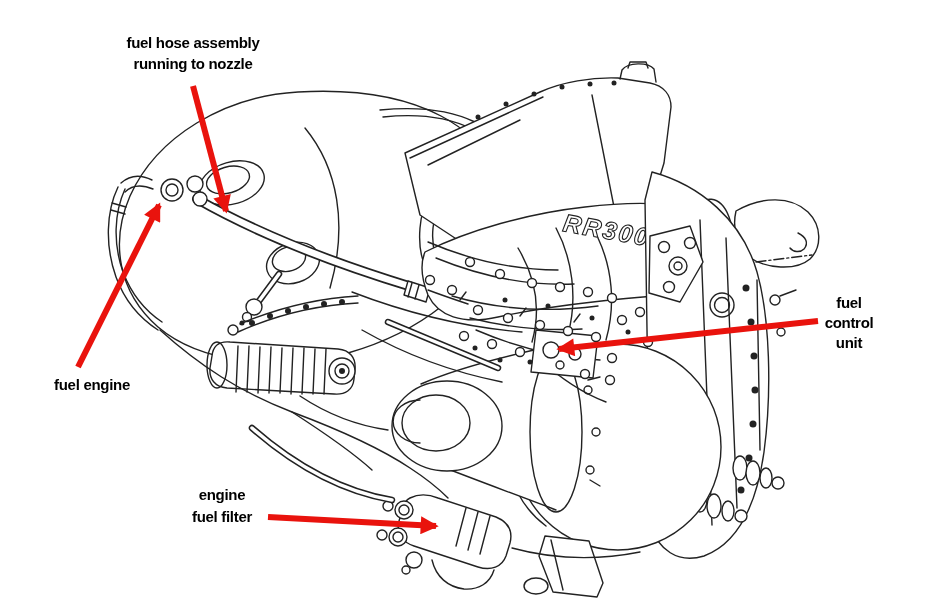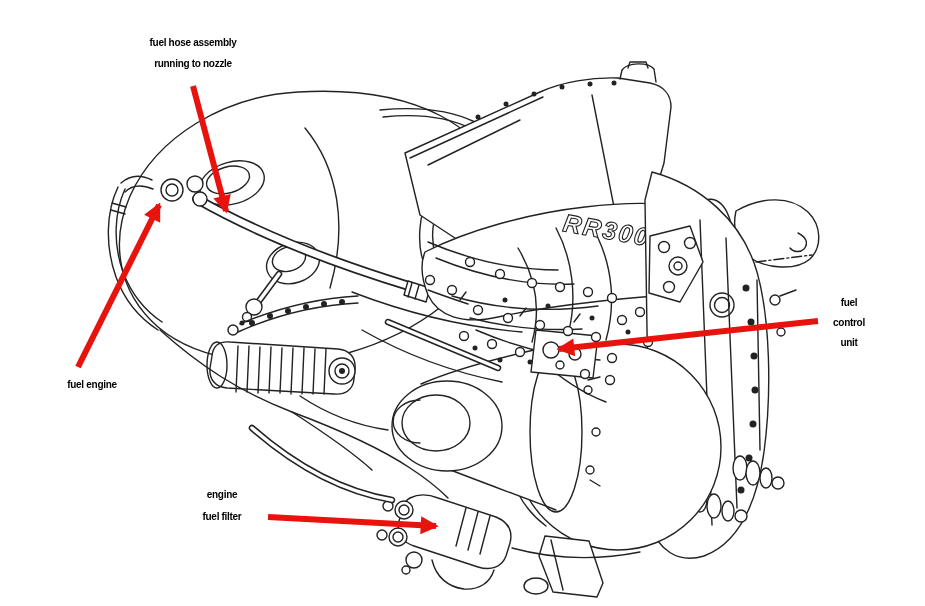--- a/index.html
+++ b/index.html
@@ -1,19 +1,19 @@
 <!DOCTYPE html>
 <html><head>
 <meta charset="utf-8">
 <style>
   html,body{margin:0;padding:0;background:#fff;}
   #stage{position:relative;width:925px;height:606px;background:#fff;overflow:hidden;
          font-family:"Liberation Sans",sans-serif;}
   #stage svg{position:absolute;left:0;top:0;}
-  .label{position:absolute;font-weight:bold;font-size:10px;line-height:21px;color:#000;
+  .label{position:absolute;font-weight:bold;font-size:15px;line-height:21px;color:#000;
          text-align:center;white-space:pre-line;letter-spacing:-0.3px;}
   #label-fuel-hose-assembly{left:103px;top:32px;width:180px;}
   #label-fuel-nozzle{left:32px;top:374px;width:120px;}
   #label-fuel-control-unit{left:799px;top:293px;width:100px;line-height:20px;}
   #label-engine-fuel-filter{left:157px;top:484px;width:130px;line-height:22px;}
   .ink{stroke:#222;fill:none;stroke-width:1.4;stroke-linecap:round;stroke-linejoin:round;}
   .wfill{fill:#fff;}
   .dot{fill:#222;stroke:none;}
   .fat{stroke:#222;stroke-width:10;fill:none;stroke-linecap:round;}
   .fatw{stroke:#fff;stroke-width:6.5;fill:none;stroke-linecap:round;}

